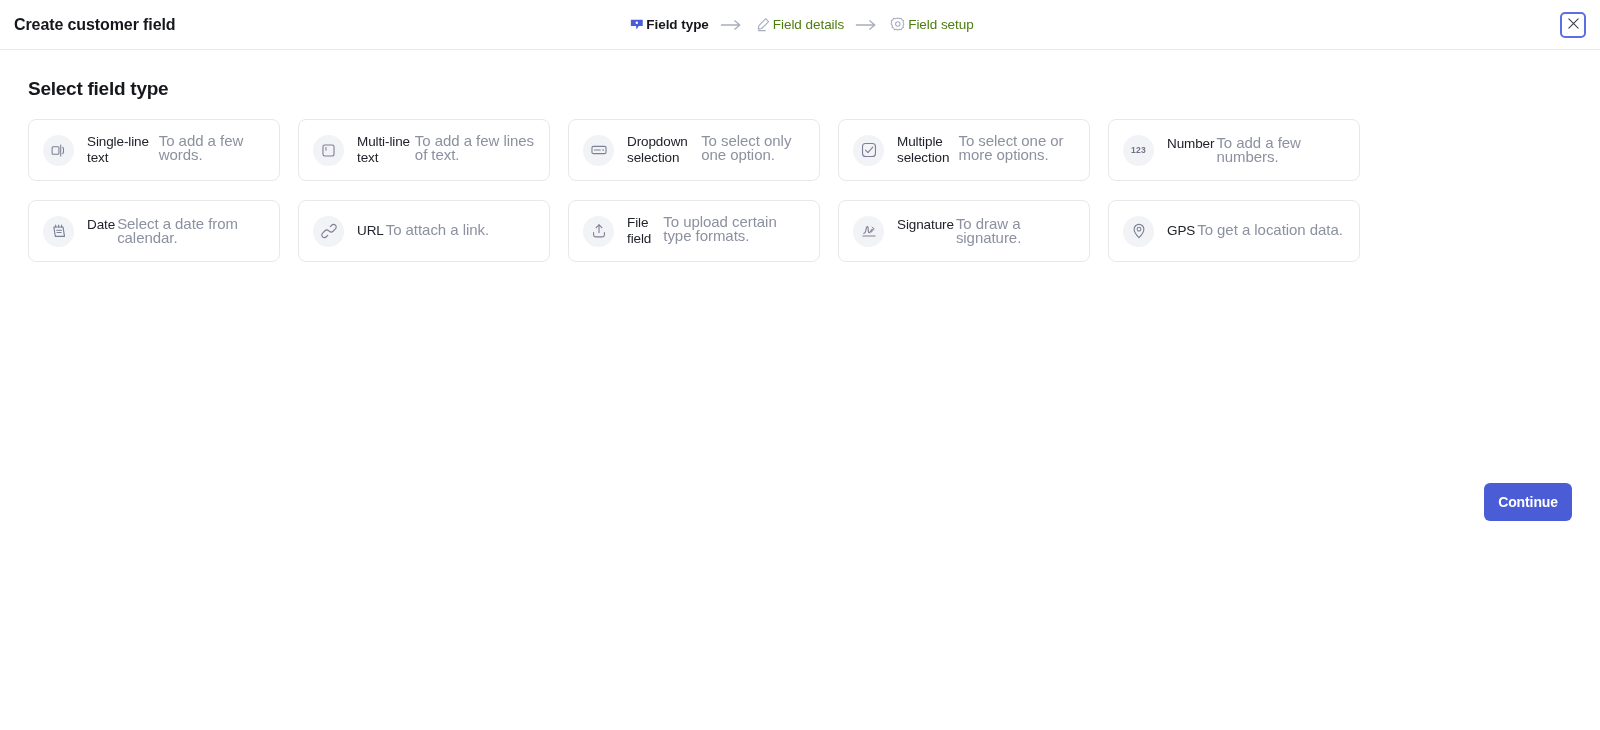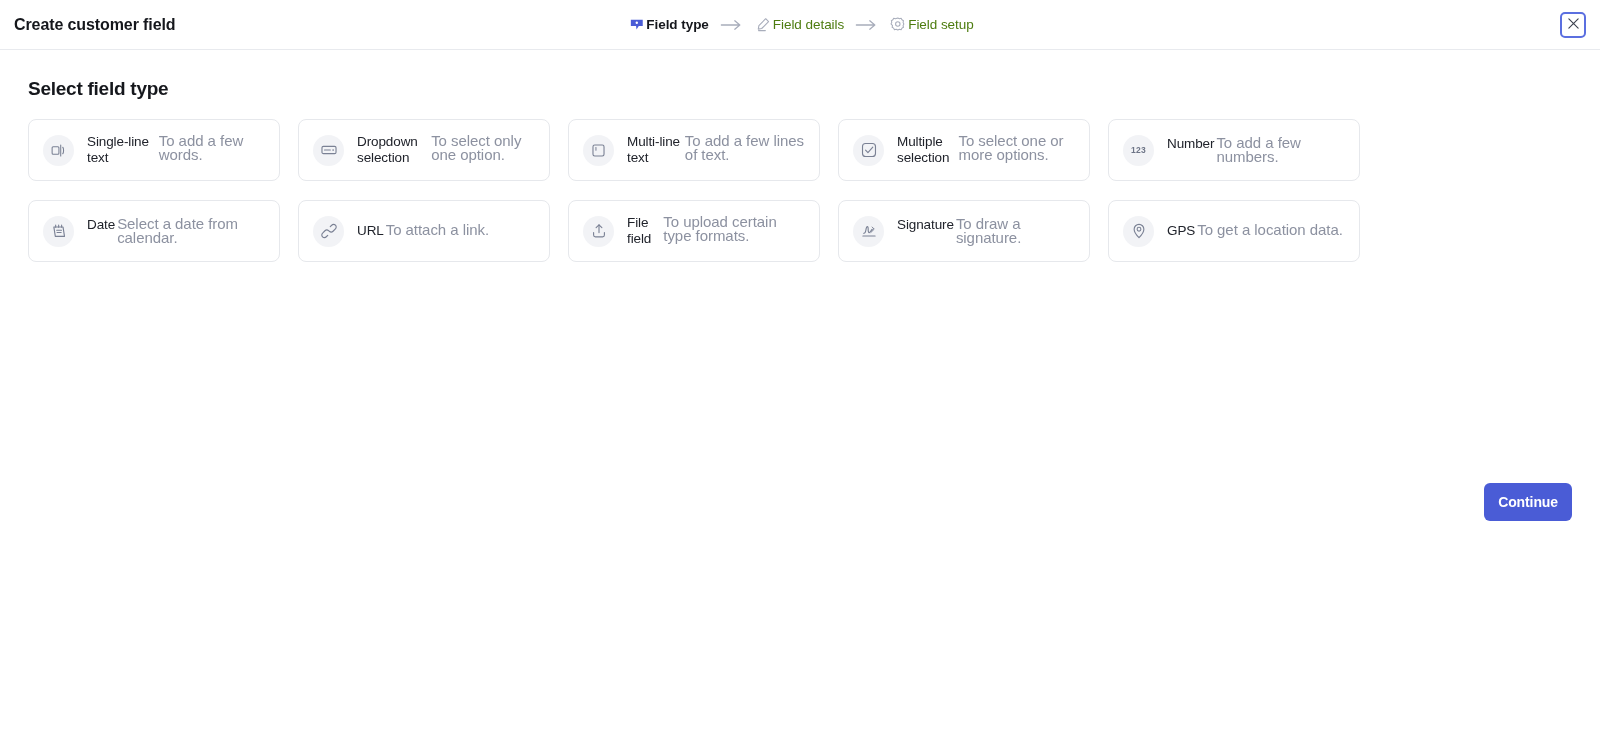--- a/index.html
+++ b/index.html
@@ -268,47 +268,47 @@
           </svg>
         </div>
         <div class="card-text">
           <div class="card-title">Single-line text</div>
           <div class="card-desc">To add a few words.</div>
         </div>
       </div>
 
       <div class="type-card">
         <div class="card-icon-wrap">
+          <svg width="17" height="17" viewBox="0 0 20 20">
+            <rect x="3.5" y="3.5" width="13" height="13" rx="2" fill="none" stroke="#7a8194" stroke-width="1.3"></rect>
+            <path d="M7 6.6v3.2" stroke="#7a8194" stroke-width="1.2" stroke-linecap="round"></path>
+          </svg>
+        </div>
+        <div class="card-text">
+          <div class="card-title">Multi-line text</div>
+          <div class="card-desc">To add a few lines of text.</div>
+        </div>
+      </div>
+
+      <div class="type-card">
+        <div class="card-icon-wrap">
           <svg width="18" height="18" viewBox="0 0 20 20">
             <rect x="2.2" y="6" width="15.6" height="8" rx="1.6" fill="none" stroke="#7a8194" stroke-width="1.25"></rect>
             <path d="M5 10h6.5" stroke="#7a8194" stroke-width="1.2" stroke-linecap="round"></path>
             <circle cx="14.6" cy="10" r="0.95" fill="#7a8194"></circle>
           </svg>
         </div>
         <div class="card-text">
           <div class="card-title">Dropdown selection</div>
           <div class="card-desc">To select only one option.</div>
         </div>
       </div>
 
       <div class="type-card">
         <div class="card-icon-wrap">
-          <svg width="17" height="17" viewBox="0 0 20 20">
-            <rect x="3.5" y="3.5" width="13" height="13" rx="2" fill="none" stroke="#7a8194" stroke-width="1.3"></rect>
-            <path d="M7 6.6v3.2" stroke="#7a8194" stroke-width="1.2" stroke-linecap="round"></path>
-          </svg>
-        </div>
-        <div class="card-text">
-          <div class="card-title">Multi-line text</div>
-          <div class="card-desc">To add a few lines of text.</div>
-        </div>
-      </div>
-
-      <div class="type-card">
-        <div class="card-icon-wrap">
           <svg width="18" height="18" viewBox="0 0 20 20">
             <rect x="2.8" y="2.8" width="14.4" height="14.4" rx="3.4" fill="none" stroke="#7a8194" stroke-width="1.25"></rect>
             <path d="M6.2 10.2l2.6 2.7 5.4-6" fill="none" stroke="#7a8194" stroke-width="1.25" stroke-linecap="round" stroke-linejoin="round"></path>
           </svg>
         </div>
         <div class="card-text">
           <div class="card-title">Multiple selection</div>
           <div class="card-desc">To select one or more options.</div>
         </div>
       </div>

